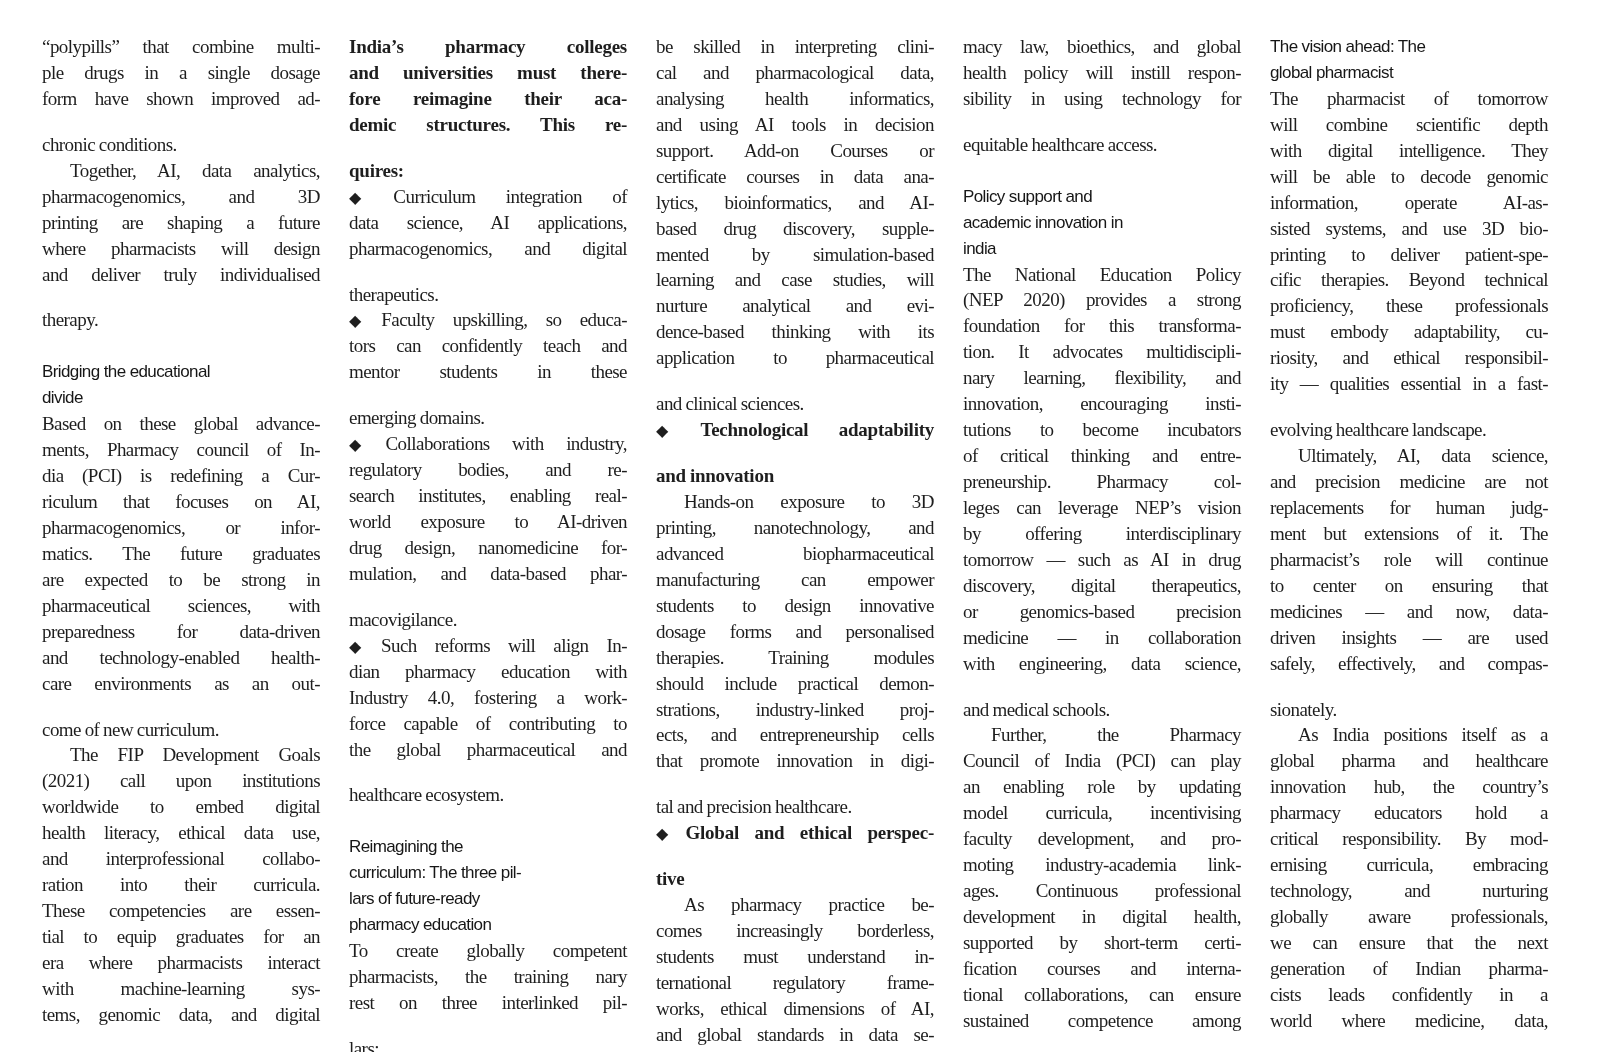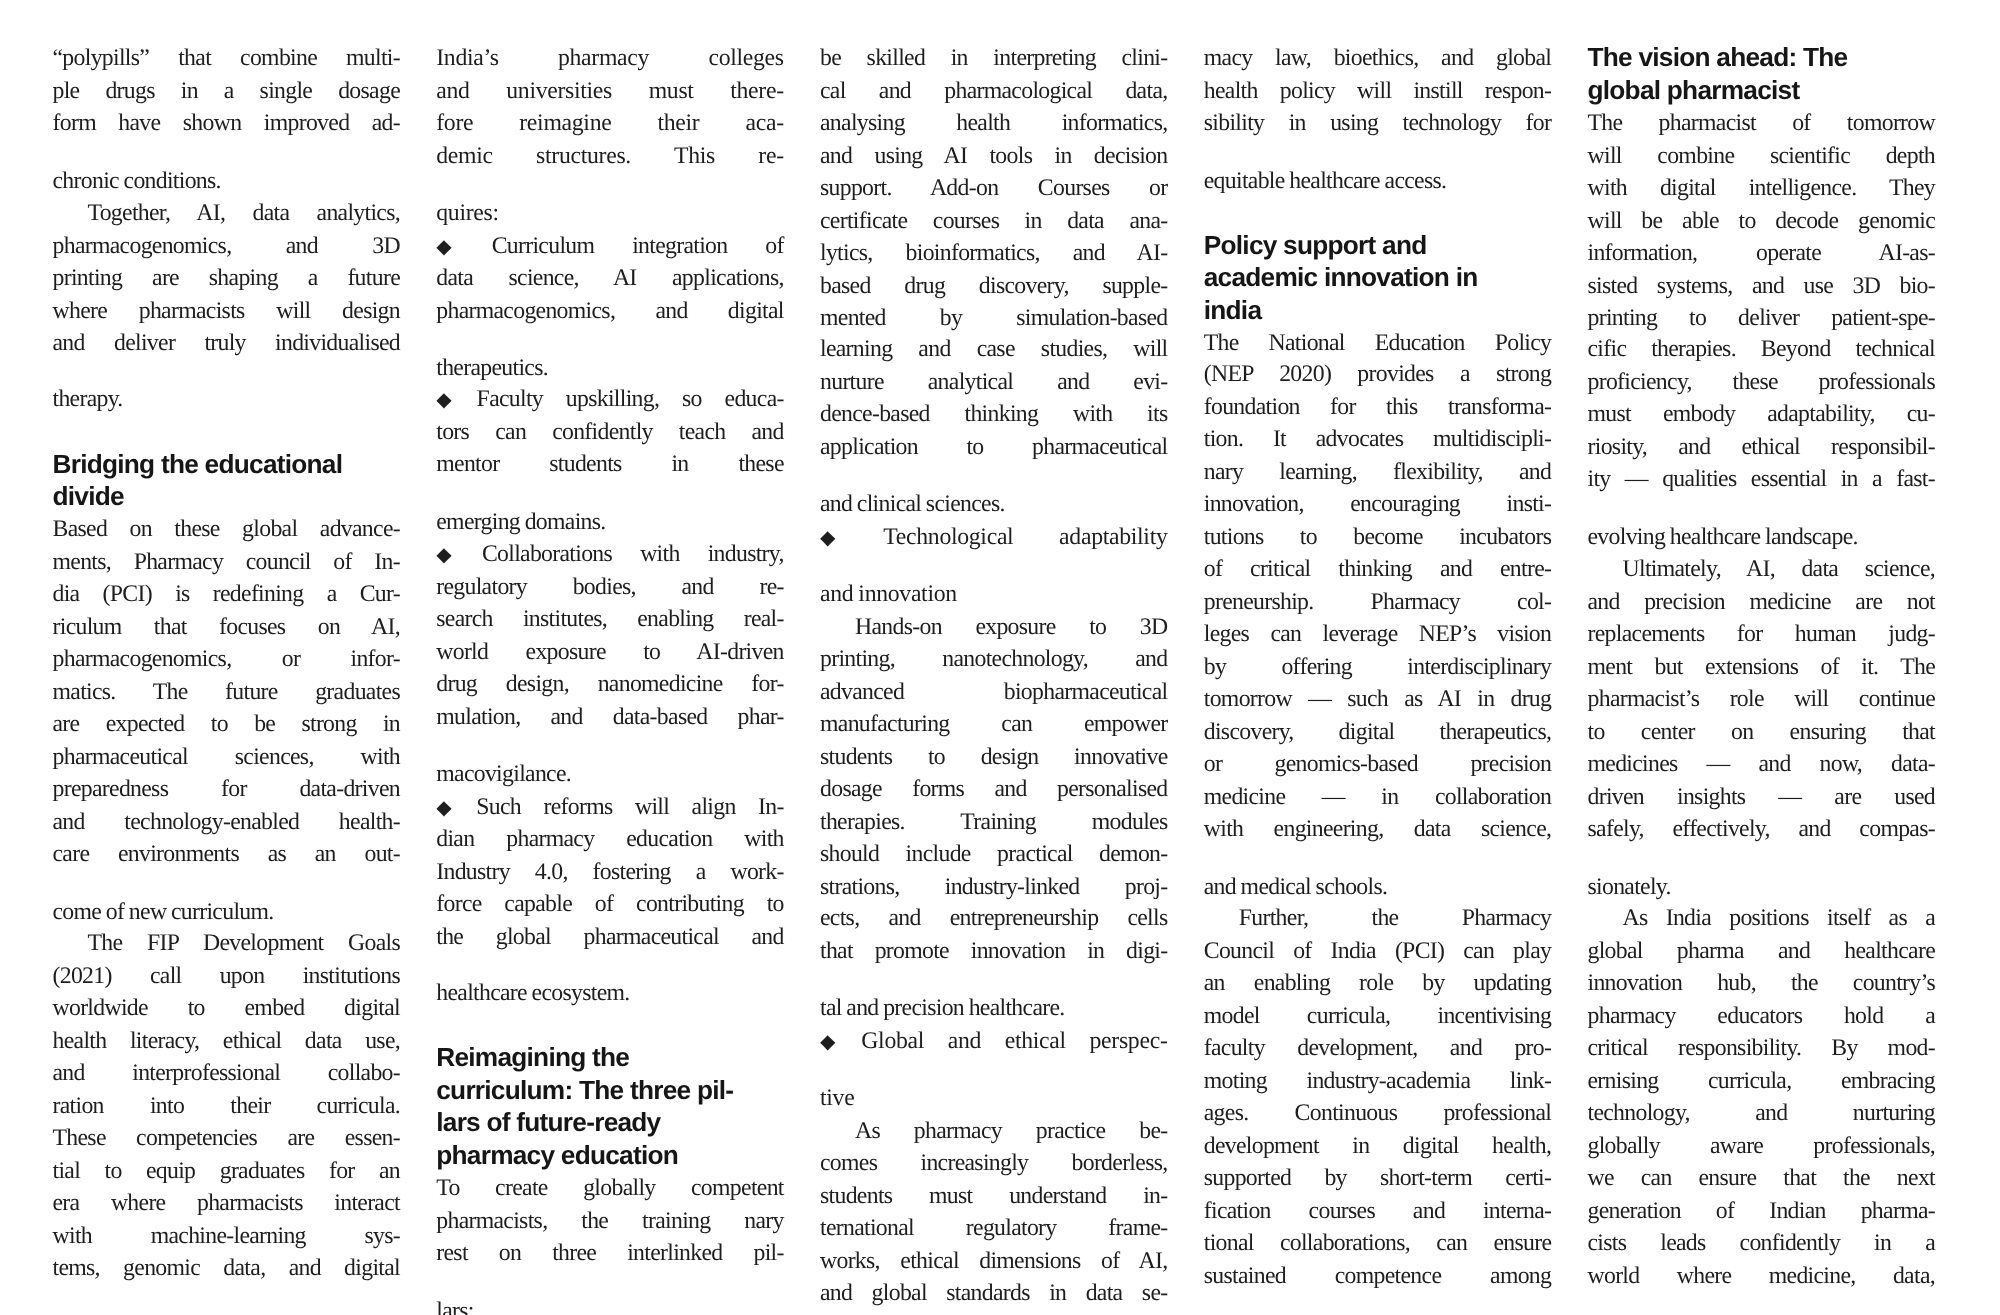--- a/index.html
+++ b/index.html
@@ -19,25 +19,25 @@
   .col-5 { left: 1270px; }
   .ln {
     display: block; height: 25.95px; line-height: 25.95px;
     font-size: 19px; white-space: nowrap;
     text-align: justify; text-align-last: justify;
     letter-spacing: -0.55px; word-spacing: -0.5px;
     font-family: "Liberation Serif", "DejaVu Serif", serif;
   }
   .ln.last { text-align-last: left; margin-top: 20px; }
   .ln.indent { padding-left: 28px; }
-  .ln.bold { font-weight: normal; letter-spacing: -0.25px; }
+  .ln.bold { font-weight: bold; letter-spacing: -0.25px; }
   .gap { display: block; height: 25.95px; }
   .h {
     display: block; font-family: "Liberation Sans", "DejaVu Sans", sans-serif;
-    font-weight: bold; font-size: 21px; line-height: 25.95px; height: 25.95px;
+    font-weight: normal; font-size: 17px; line-height: 25.95px; height: 25.95px;
     letter-spacing: -0.6px; color: #161616; white-space: nowrap;
   }
   .bullet { font-size: 16px; margin-right: 6px; }
 </style>
 </head>
 <body>
 
 <div class="page">
   <div class="col col-1">
       <div>

